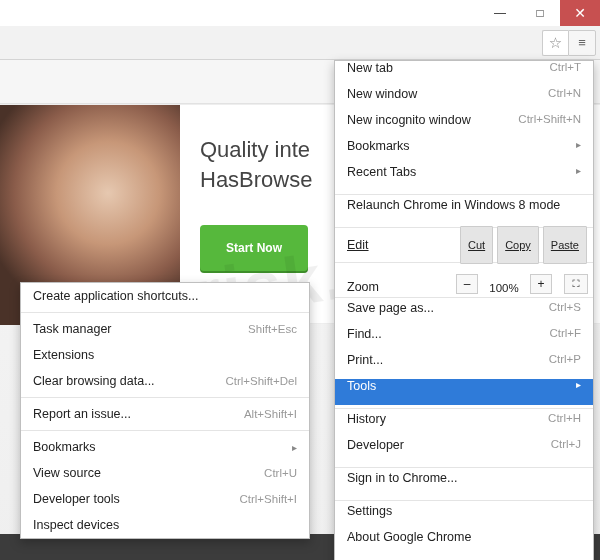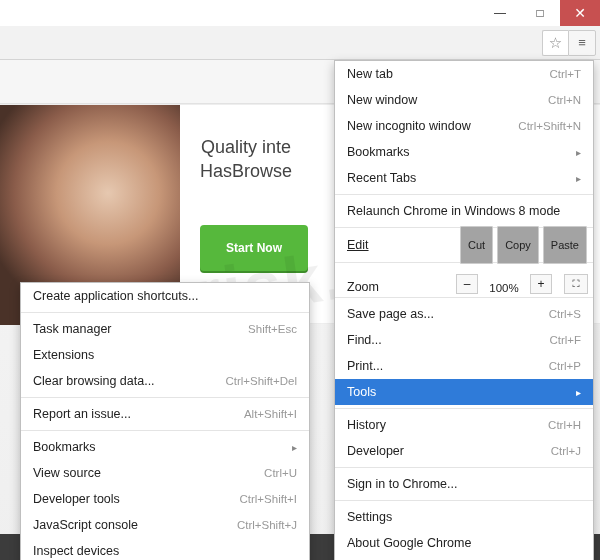--- a/index.html
+++ b/index.html
@@ -16,40 +16,40 @@
 .omnibar { height: 34px; background: #f2f2f2; border-bottom: 1px solid #d4d4d4; display: flex; justify-content: flex-end; align-items: center; padding-right: 4px; }
 .omnibar .star { width: 26px; height: 26px; display:flex; align-items:center; justify-content:center; color:#888; font-size:15px; border:1px solid #ccc; border-radius:2px 0 0 2px; background:#fff; border-right:none; }
 .omnibar .hamburger { width: 28px; height: 26px; display:flex; align-items:center; justify-content:center; background:#f6f6f6; border:1px solid #ccc; border-radius:0 2px 2px 0; color:#666; font-size:13px; }
 
 
 .page { position: absolute; top: 60px; left: 0; right: 0; bottom: 0; background: linear-gradient(#f6f6f6,#efefef); }
 .pagebar { height: 44px; display:flex; align-items:center; justify-content:flex-end; padding-right:70px; font-size:14px; color:#777; background:#f6f6f6; border-bottom:1px solid #e2e2e2;}
 .hero { position:absolute; top:44px; left:0; right:0; height:220px; background:#fff; border-top:1px solid #eee; border-bottom:1px solid #eee;}
 .photo { position:absolute; left:0; top:0; width:180px; height:220px; background: radial-gradient(circle at 60% 40%, #e6c8b0 0%, #c79778 30%, #8a5c4a 55%, #4a3228 75%); }
 .hero-text { position:absolute; left:200px; top:30px; }
-.hero-text h1 { font-size:18px; font-weight:400; color:#444; line-height:1.35;text-align:center; }
+.hero-text h1 { font-size:22px; font-weight:400; color:#444; line-height:1.35; }
 .cta { position:absolute; left:200px; top:120px; background:#56b83c; color:#fff; font-size:12px; font-weight:600; padding:16px 26px; border-radius:4px; box-shadow:0 2px 0 #3e8e2a; }
 
 
 .footer { position:absolute; bottom:0; left:0; right:0; height:26px; background:#3c3c3c; display:flex; justify-content:flex-end; align-items:center; padding-right:14px; gap:10px;}
 .footer a { color:#cfcfcf; font-size:11px; text-decoration:underline; }
 .footer .sep { color:#888; font-size:11px; }
 
 
 .menu { position:absolute; top:60px; right:6px; width:260px; background:#fff; border:1px solid #bfbfbf; box-shadow:0 4px 10px rgba(0,0,0,.25); font-size:12.5px; color:#222; }
-.menu .row { display:flex; align-items:center; height:26px; padding:0 12px; }
+.menu .row { display:flex; align-items:flex-start; height:26px; padding:0 12px; }
 .menu .row.sel { background:#2f7bd9; color:#fff; }
 .menu .row .lab { flex:1; }
 .menu .row .sc { color:#999; font-size:11.5px; }
 .menu .row .sub { color:#888; font-size:10px; }
 .menu .row.sel .sub { color:#fff; }
 .menu hr { border:0; border-top:1px solid #e4e4e4; margin:3px 0; }
 .menu .editrow { display:flex; align-items:center; height:28px; padding:0 6px 0 12px; gap:4px;}
 .menu .editrow .lab { flex:1;text-decoration:underline; }
-.menu .editbtn { border:1px solid #ccc; background:#a3a3a3; font-size:11px; padding:12px 7px; border-radius:1px; cursor:pointer;}
+.menu .editbtn { border:1px solid #ccc; background:#e5e5e5; font-size:11px; padding:12px 7px; border-radius:1px; cursor:pointer;text-decoration:underline;}
 .menu .zoomrow { display:flex; align-items:flex-end; height:28px; padding:0 5px 0 12px; gap:8px;}
 .menu .zoomrow .lab { flex:1; }
 .menu .zb { border:1px solid #ccc; background:#f8f8f8; width:22px; height:20px; font-size:12px; display:flex; align-items:center; justify-content:center; cursor:pointer;}
 .menu .zv { width:36px; text-align:center; font-size:11.5px;margin-top:24px; }
 .menu .fs { border:1px solid #ccc; background:#f8f8f8; width:24px; height:20px; margin-left:4px; display:flex; align-items:center; justify-content:center; font-size:10px; cursor:pointer;}
 
 
 .submenu { position:absolute; top:282px; left:20px; width:290px; background:#fff; border:1px solid #bfbfbf; box-shadow:0 4px 10px rgba(0,0,0,.25); font-size:12.5px; color:#222; }
 .submenu .row { display:flex; align-items:center; height:26px; padding:0 12px; }
 .submenu .row .lab { flex:1; }
@@ -203,19 +203,15 @@
     </div>
   <div class="row">
       <span class="lab">View source</span>
       <span class="sc">Ctrl+U</span>
     </div>
   <div class="row">
       <span class="lab">Developer tools</span>
       <span class="sc">Ctrl+Shift+I</span>
     </div>
   <div class="row">
-      <span class="lab">JavaScript console</span>
-      <span class="sc">Ctrl+Shift+J</span>
-    </div>
-  <div class="row">
       <span class="lab">Inspect devices</span>
     </div>
 </div>
 
 </body></html>

